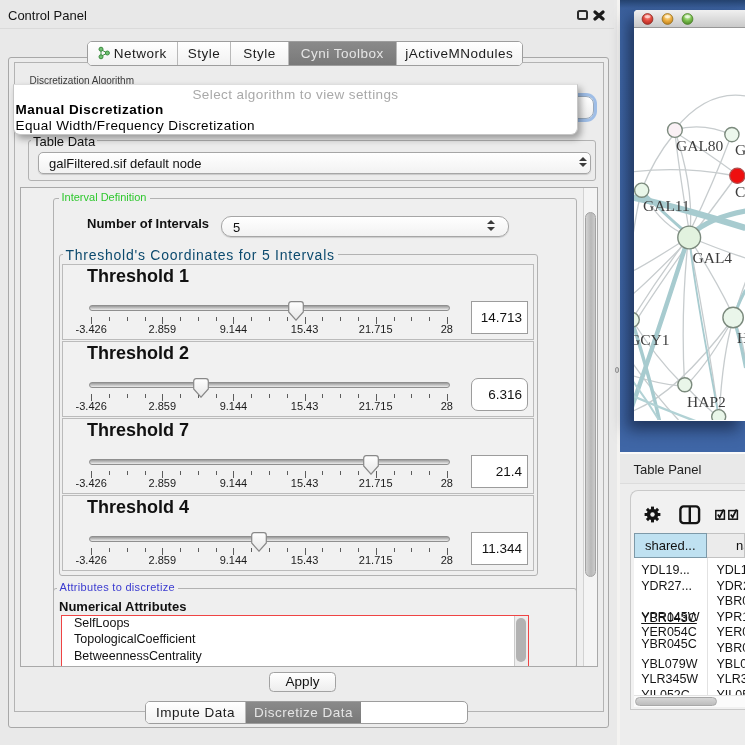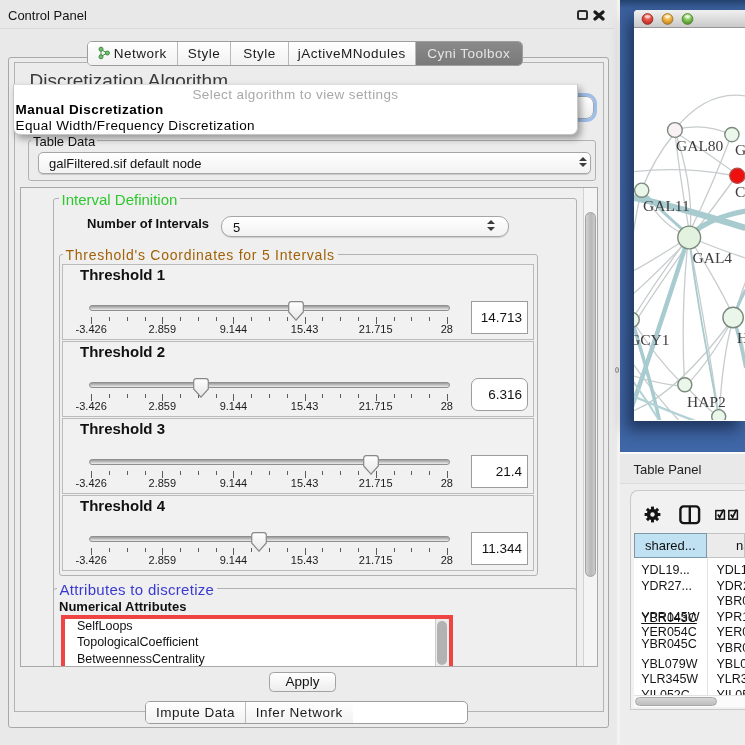--- a/index.html
+++ b/index.html
@@ -4,29 +4,29 @@
 <style>
 * { margin:0; padding:0; box-sizing:border-box; }
 html,body { width:745px; height:745px; overflow:hidden; }
 body { font-family:"Liberation Sans", sans-serif; background:#e9e9e9; position:relative; }
 .abs { position:absolute; }
 .combo { border:1px solid #a6a6a6; border-radius:5px; background:linear-gradient(#ffffff,#f2f2f2); box-shadow:0 1px 1px rgba(0,0,0,.15); }
 .arrows { position:absolute; width:8px; }
 .arrows .up { width:0;height:0;border-left:4px solid transparent;border-right:4px solid transparent;border-bottom:4.5px solid #3c3c3c; margin-bottom:2.5px;}
 .arrows .dn { width:0;height:0;border-left:4px solid transparent;border-right:4px solid transparent;border-top:4.5px solid #3c3c3c;}
 .grp { border:1px solid #b2b2b2; border-radius:3px; }
-.grptitle { position:absolute; padding:0 3px; font-size:15px; }
+.grptitle { position:absolute; padding:0 3px; font-size:11px; }
 .seg { display:flex; align-items:center; justify-content:center; font-size:13.5px; letter-spacing:0.5px; color:#1c1c1c; background:linear-gradient(#ffffff,#f1f1f1); border-left:1px solid #b9b9b9; }
 .seg.first { border-left:none; }
 .seg.sel { background:linear-gradient(#8a8a8a,#797979); color:#e5e5e5; }
 .tick { position:absolute; width:1px; background:#5c5c5c; }
 .slab { position:absolute; width:56px; margin-left:-28px; text-align:center; font-size:11px; color:#1a1a1a; }
 .vbox { position:absolute; width:57px; height:33px; background:#fff; border:1px solid #9c9c9c; font-size:13.5px; text-align:right; padding-right:5px; line-height:31px; color:#111; }
 .thpanel { position:absolute; left:41.5px; width:471.5px; height:76px; background:#f1f1f1; border:1px solid #bbbbbb; }
-.thtitle { position:absolute; left:17px; top:4px; font-weight:bold; font-size:15px; color:#111; }
+.thtitle { position:absolute; left:24px; top:4px; font-weight:bold; font-size:18px; color:#111; }
 .track { position:absolute; left:26px; top:40.5px; width:361px; height:6px; border:1px solid #8f8f8f; border-radius:3px; background:linear-gradient(#9a9a9a,#ececec); }
 .thumb { position:absolute; top:36.5px; width:16px; height:20px; margin-left:-8px; }
 .row1 { position:absolute; left:7.7px; font-size:12.5px; color:#151515; white-space:nowrap; }
 .row2 { position:absolute; left:83px; font-size:12.5px; color:#151515; white-space:nowrap; }
 </style>
 </head>
 <body>
 
 <div class="abs" style="left:0;top:0;width:620px;height:745px;background:#e9e9e9;"></div>
 <div class="abs" style="left:616.5px;top:0;width:3.5px;height:745px;background:#f4f3f1;"></div>
@@ -49,26 +49,26 @@
           <line x1="3" y1="3.6" x2="9.2" y2="7"></line>
           <line x1="3" y1="10.4" x2="9.2" y2="7"></line>
           <circle cx="3" cy="3.2" r="2" fill="#72c174"></circle>
           <circle cx="3" cy="10.8" r="2" fill="#72c174"></circle>
           <circle cx="9.4" cy="7" r="2" fill="#72c174"></circle>
         </g>
       </svg>
     Network</div>
   <div class="seg" style="width:53px;">Style</div>
   <div class="seg" style="width:58.5px;">Style</div>
+  <div class="seg sel" style="width:108px;">Cyni Toolbox</div>
   <div class="seg" style="width:127px;">jActiveMNodules</div>
-  <div class="seg sel" style="width:108px;">Cyni Toolbox</div>
 </div>
 
 <div class="abs" style="left:29.5px;top:74px;width:260px;height:10px;overflow:hidden;">
-  <div style="font-size:19px;color:#3a3a3a;line-height:14px;">Discretization Algorithm</div>
+  <div style="font-size:10px;color:#3a3a3a;line-height:14px;">Discretization Algorithm</div>
 </div>
 
 <div class="abs" style="left:548px;top:96px;width:46px;height:23px;border-radius:8px;border:1px solid #97a9bd;background:linear-gradient(#fff,#ececec);box-shadow:0 0 0 3px rgba(125,170,228,.7);"></div>
 
 <div class="abs" style="left:13px;top:84px;width:565px;height:50.5px;background:#fff;border:1px solid #c6c6c6;border-top-color:#dedede;border-radius:0 0 7px 7px;box-shadow:3px 4px 7px rgba(0,0,0,.35);z-index:5;">
   <div style="position:absolute;left:0;top:2px;width:100%;text-align:center;font-size:13.5px;letter-spacing:0.4px;color:#a9a9a9;">Select algorithm to view settings</div>
   <div style="position:absolute;left:1.5px;top:33px;font-size:13.5px;letter-spacing:0.4px;color:#000;">Equal Width/Frequency Discretization</div>
   <div style="position:absolute;left:1.5px;top:17px;font-size:13.5px;letter-spacing:0.45px;font-weight:bold;color:#000;">Manual Discretization</div>
 </div>
 
@@ -93,21 +93,21 @@
   <div class="abs" style="left:66.5px;top:28px;font-size:13px;font-weight:bold;color:#111;">Number of Intervals</div>
   <div class="abs combo" style="left:200.5px;top:28.5px;width:288px;height:21px;border-radius:10px;">
     <div style="position:absolute;left:11px;top:3px;font-size:13px;color:#111;">5</div>
     <div class="arrows" style="left:265px;top:3px;">
         <div class="up"></div>
         <div class="dn"></div>
       </div>
   </div>
 
   <div class="abs grp" style="left:38px;top:66px;width:479px;height:322px;"></div>
-  <div class="grptitle" style="left:42px;top:59.5px;background:#efefef;color:#a16207;font-size:14px;letter-spacing:0.75px;">Threshold's Coordinates for 5 Intervals</div>
+  <div class="grptitle" style="left:42px;top:59.5px;background:#efefef;color:#0c4a6e;font-size:14px;letter-spacing:0.75px;">Threshold's Coordinates for 5 Intervals</div>
 
   <div id="TH">
       <div class="thpanel" style="top:76px;">
         <div class="thtitle" style="top:1.5px;">Threshold 1</div>
         <div class="track"></div>
         <div class="tick" style="left:28.2px;top:52px;height:7.5px;"></div>
         <div class="tick" style="left:46.0px;top:52px;height:4px;"></div>
         <div class="tick" style="left:63.8px;top:52px;height:4px;"></div>
         <div class="tick" style="left:81.5px;top:52px;height:4px;"></div>
         <div class="tick" style="left:99.3px;top:52px;height:7.5px;"></div>
@@ -181,21 +181,21 @@
               <stop offset="0" stop-color="#ffffff"></stop>
               <stop offset=".5" stop-color="#f2f2f2"></stop>
               <stop offset="1" stop-color="#e8e8e8"></stop>
             </linearGradient>
           </defs>
           <path d="M3.2,0.7 L12.8,0.7 Q15.3,0.7 15.3,3.2 L15.3,11 L8,19.2 L0.7,11 L0.7,3.2 Q0.7,0.7 3.2,0.7 Z" fill="url(#tg1)" stroke="#888888" stroke-width="1.2"></path>
         </svg>
         <div class="vbox" style="left:408px;top:36.5px;border-radius:7px;">6.316</div>
       </div>
       <div class="thpanel" style="top:230px;">
-        <div class="thtitle" style="top:1.5px;">Threshold 3</div>
+        <div class="thtitle" style="top:1.5px;">Threshold 7</div>
         <div class="track"></div>
         <div class="tick" style="left:28.2px;top:52px;height:7.5px;"></div>
         <div class="tick" style="left:46.0px;top:52px;height:4px;"></div>
         <div class="tick" style="left:63.8px;top:52px;height:4px;"></div>
         <div class="tick" style="left:81.5px;top:52px;height:4px;"></div>
         <div class="tick" style="left:99.3px;top:52px;height:7.5px;"></div>
         <div class="tick" style="left:117.1px;top:52px;height:4px;"></div>
         <div class="tick" style="left:134.9px;top:52px;height:4px;"></div>
         <div class="tick" style="left:152.7px;top:52px;height:4px;"></div>
         <div class="tick" style="left:170.4px;top:52px;height:7.5px;"></div>
@@ -269,32 +269,32 @@
           </defs>
           <path d="M3.2,0.7 L12.8,0.7 Q15.3,0.7 15.3,3.2 L15.3,11 L8,19.2 L0.7,11 L0.7,3.2 Q0.7,0.7 3.2,0.7 Z" fill="url(#tg3)" stroke="#888888" stroke-width="1.2"></path>
         </svg>
         <div class="vbox" style="left:408px;top:36.5px;">11.344</div>
       </div>
     </div>
 
   <div class="abs grp" style="left:32.5px;top:400px;width:524px;height:85px;"></div>
   <div class="grptitle" style="left:36px;top:393.5px;background:#efefef;color:#3a3ad0;letter-spacing:0.3px;">Attributes to discretize</div>
   <div class="abs" style="left:38.5px;top:411px;font-size:13px;font-weight:bold;color:#111;">Numerical Attributes</div>
-  <div class="abs" style="left:40.5px;top:427px;width:392px;height:60px;background:#fff;border:4px solid #ef4444;">
+  <div class="abs" style="left:40.5px;top:427px;width:468px;height:60px;background:#fff;border:1px solid #ef4444;">
     <div style="position:absolute;left:12px;top:-0.5px;font-size:12.5px;color:#111;line-height:16.3px;">SelfLoops<br>TopologicalCoefficient<br>BetweennessCentrality</div>
     <div style="position:absolute;right:0;top:0;width:14px;height:58px;background:#ededed;border-left:1px solid #cccccc;"></div>
     <div style="position:absolute;right:2px;top:2px;width:10px;height:44px;background:#b2b2b2;border-radius:5px;"></div>
   </div>
 </div>
 
 <div class="abs" style="left:269px;top:672px;width:67px;height:19.5px;border:1px solid #a2a2a2;border-radius:4.5px;background:linear-gradient(#ffffff,#ededed);text-align:center;font-size:13.5px;line-height:18px;color:#111;">Apply</div>
 
 <div class="abs" style="left:145px;top:701px;width:322.5px;height:23px;display:flex;border:1px solid #9d9d9d;border-radius:5px;overflow:hidden;background:#fff;">
   <div class="seg first" style="width:99px;">Impute Data</div>
-  <div class="seg" style="width:107.5px;">Infer Network</div>
+  <div class="seg sel" style="width:116px;">Discretize Data</div>
 </div>
 
 <div class="abs" style="left:615px;top:367px;width:4px;height:6px;border:1px solid #9a9a9a;border-radius:2px;background:#d8d8d8;"></div>
 
 <div class="abs" style="left:620px;top:0;width:125px;height:452px;background:linear-gradient(180deg,#24426e 0px,#3a5f9b 8px,#4068a8 30px,#3f66a6 100%);"></div>
 
 <div class="abs" style="left:633.5px;top:9.5px;width:112px;height:411px;background:#fff;border-radius:4px 0 0 0;box-shadow:-7px 9px 15px rgba(8,15,35,.55);">
   <div style="position:absolute;left:0;top:0;width:100%;height:18px;background:linear-gradient(#f0f0f0,#cacaca);border-bottom:1px solid #979797;border-radius:4px 0 0 0;"></div>
   <svg style="position:absolute;left:0;top:0;" width="70" height="18">
     <defs>

